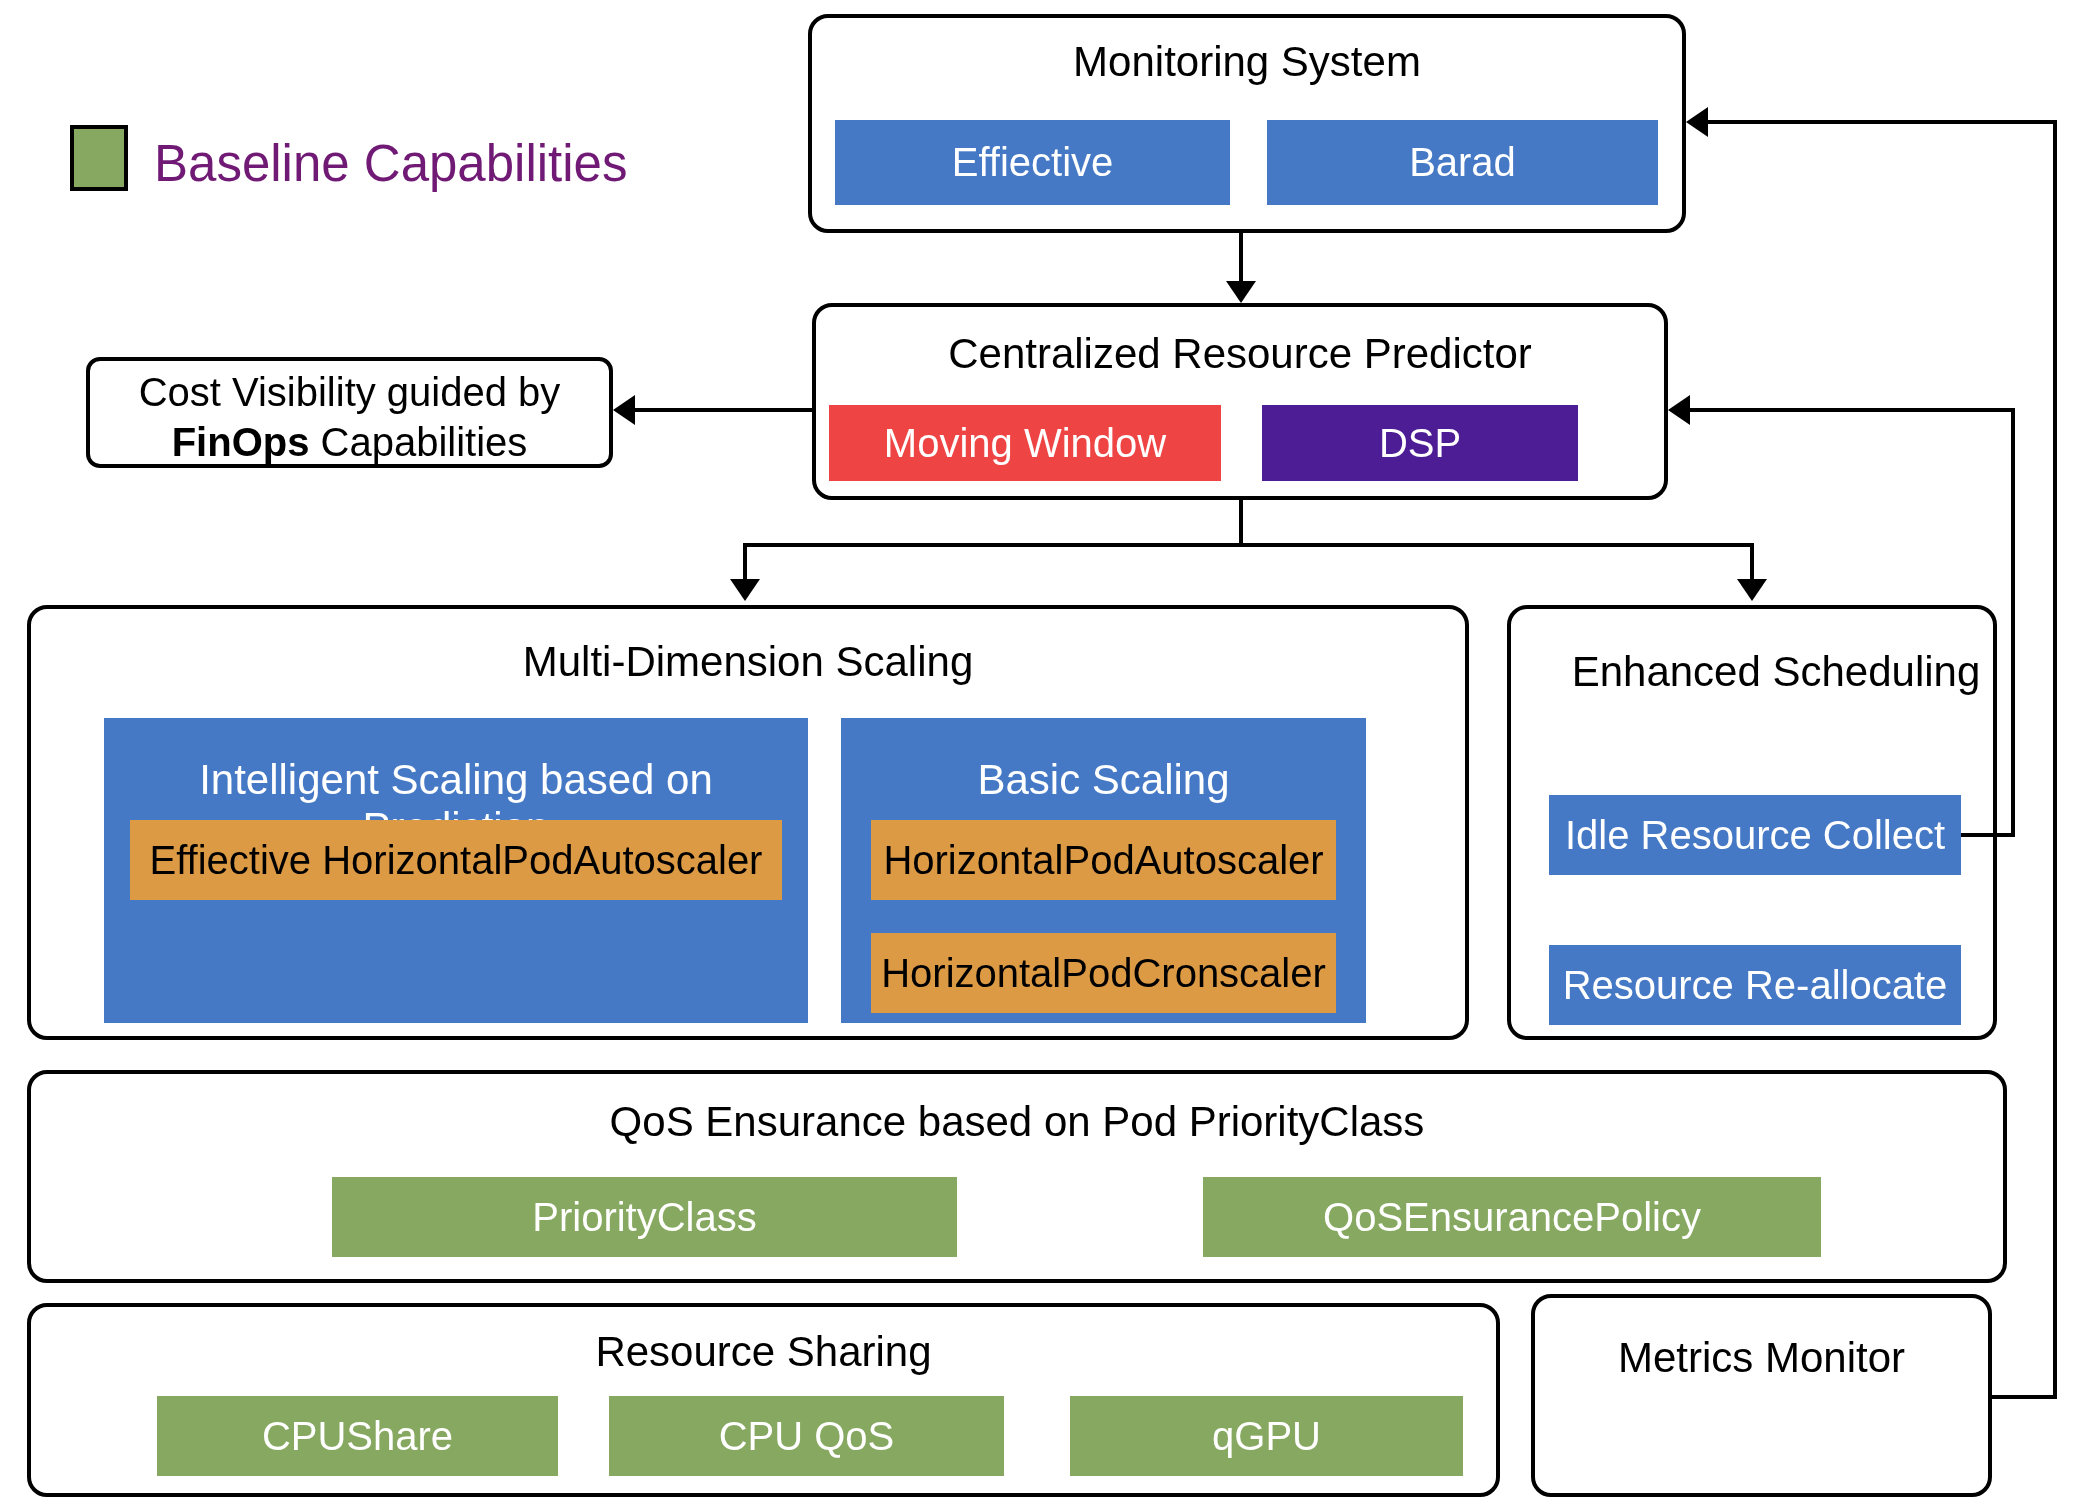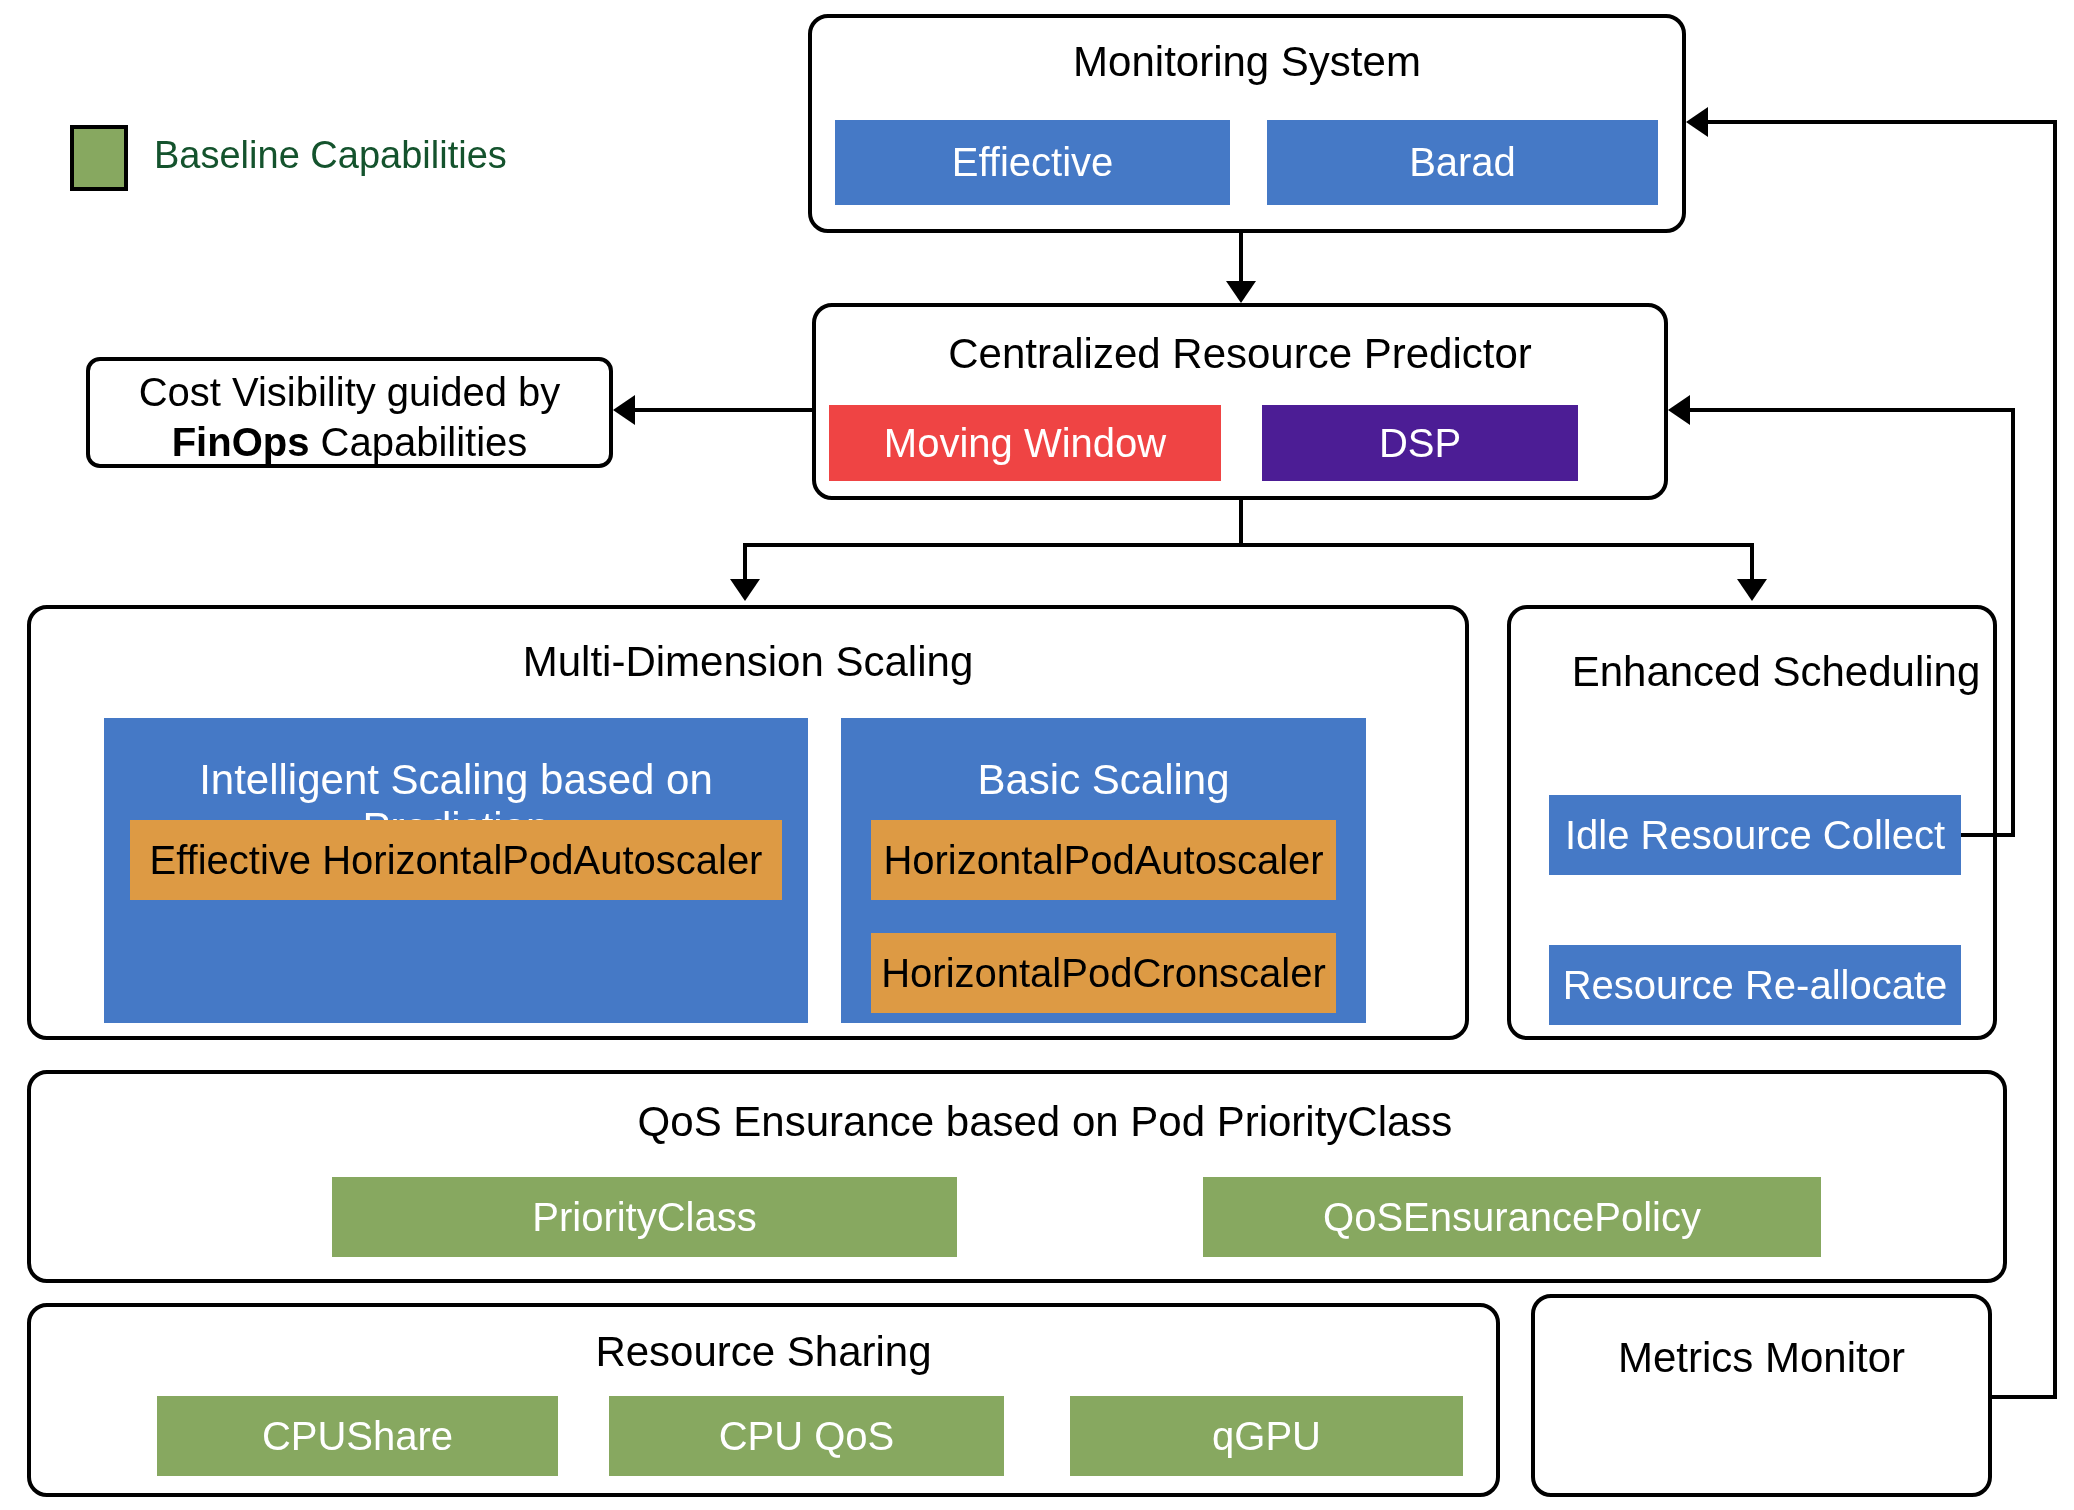--- a/index.html
+++ b/index.html
@@ -29,21 +29,21 @@
     position:absolute;width:0;height:0;
     border-left:15px solid transparent;border-right:15px solid transparent;
     border-top:22px solid #000;
   }
   .arr-left{
     position:absolute;width:0;height:0;
     border-top:15px solid transparent;border-bottom:15px solid transparent;
     border-right:22px solid #000;
   }
   .legend-sq{position:absolute;border:4px solid #000;box-sizing:border-box;}
-  .legend-lb{position:absolute;font-size:38px;color:#14532d;}
+  .legend-lb{position:absolute;font-size:51px;color:#701a75;}
   .cost-text{
     position:absolute;left:0;right:0;top:12px;text-align:center;
     font-size:40px;line-height:50px;color:#000;
   }
   .b{font-weight:bold;}
 </style>
 </head>
 <body>
 
 <div id="canvas">
@@ -97,21 +97,21 @@
   <div class="box-title" style="left:1507px;width:490px;top:648px;margin-left:24px;">Enhanced Scheduling</div>
   <div class="fill-box white-text" style="left: 1549px; top: 795px; width: 412px; height: 80px; background-color: rgb(69, 121, 198);">Idle Resource Collect</div>
   <div class="fill-box white-text" style="left: 1549px; top: 945px; width: 412px; height: 80px; background-color: rgb(69, 121, 198);">Resource Re-allocate</div>
 
   <div class="line" style="left:1961px;top:833px;width:54px;height:4px;"></div>
   <div class="line" style="left:2011px;top:408px;width:4px;height:429px;"></div>
   <div class="line" style="left:1686px;top:408px;width:329px;height:4px;"></div>
   <div class="arr-left" style="left:1668px;top:395px;"></div>
 
   <div class="outline-box" style="left:27px;top:1070px;width:1980px;height:213px;"></div>
-  <div class="box-title" style="left:27px;width:1980px;top:1098px;margin-left:28px;">QoS Ensurance based on Pod PriorityClass</div>
+  <div class="box-title" style="left:27px;width:1980px;top:1098px;">QoS Ensurance based on Pod PriorityClass</div>
   <div class="fill-box white-text" style="left: 332px; top: 1177px; width: 625px; height: 80px; background-color: rgb(135, 168, 96);">PriorityClass</div>
   <div class="fill-box white-text" style="left: 1203px; top: 1177px; width: 618px; height: 80px; background-color: rgb(135, 168, 96);">QoSEnsurancePolicy</div>
 
   <div class="outline-box" style="left:27px;top:1303px;width:1473px;height:194px;"></div>
   <div class="box-title" style="left:27px;width:1473px;top:1328px;">Resource Sharing</div>
   <div class="fill-box white-text" style="left: 157px; top: 1396px; width: 401px; height: 80px; background-color: rgb(135, 168, 96);">CPUShare</div>
   <div class="fill-box white-text" style="left: 609px; top: 1396px; width: 395px; height: 80px; background-color: rgb(135, 168, 96);">CPU QoS</div>
   <div class="fill-box white-text" style="left: 1070px; top: 1396px; width: 393px; height: 80px; background-color: rgb(135, 168, 96);">qGPU</div>
 
   <div class="outline-box" style="left:1531px;top:1294px;width:461px;height:203px;"></div>

